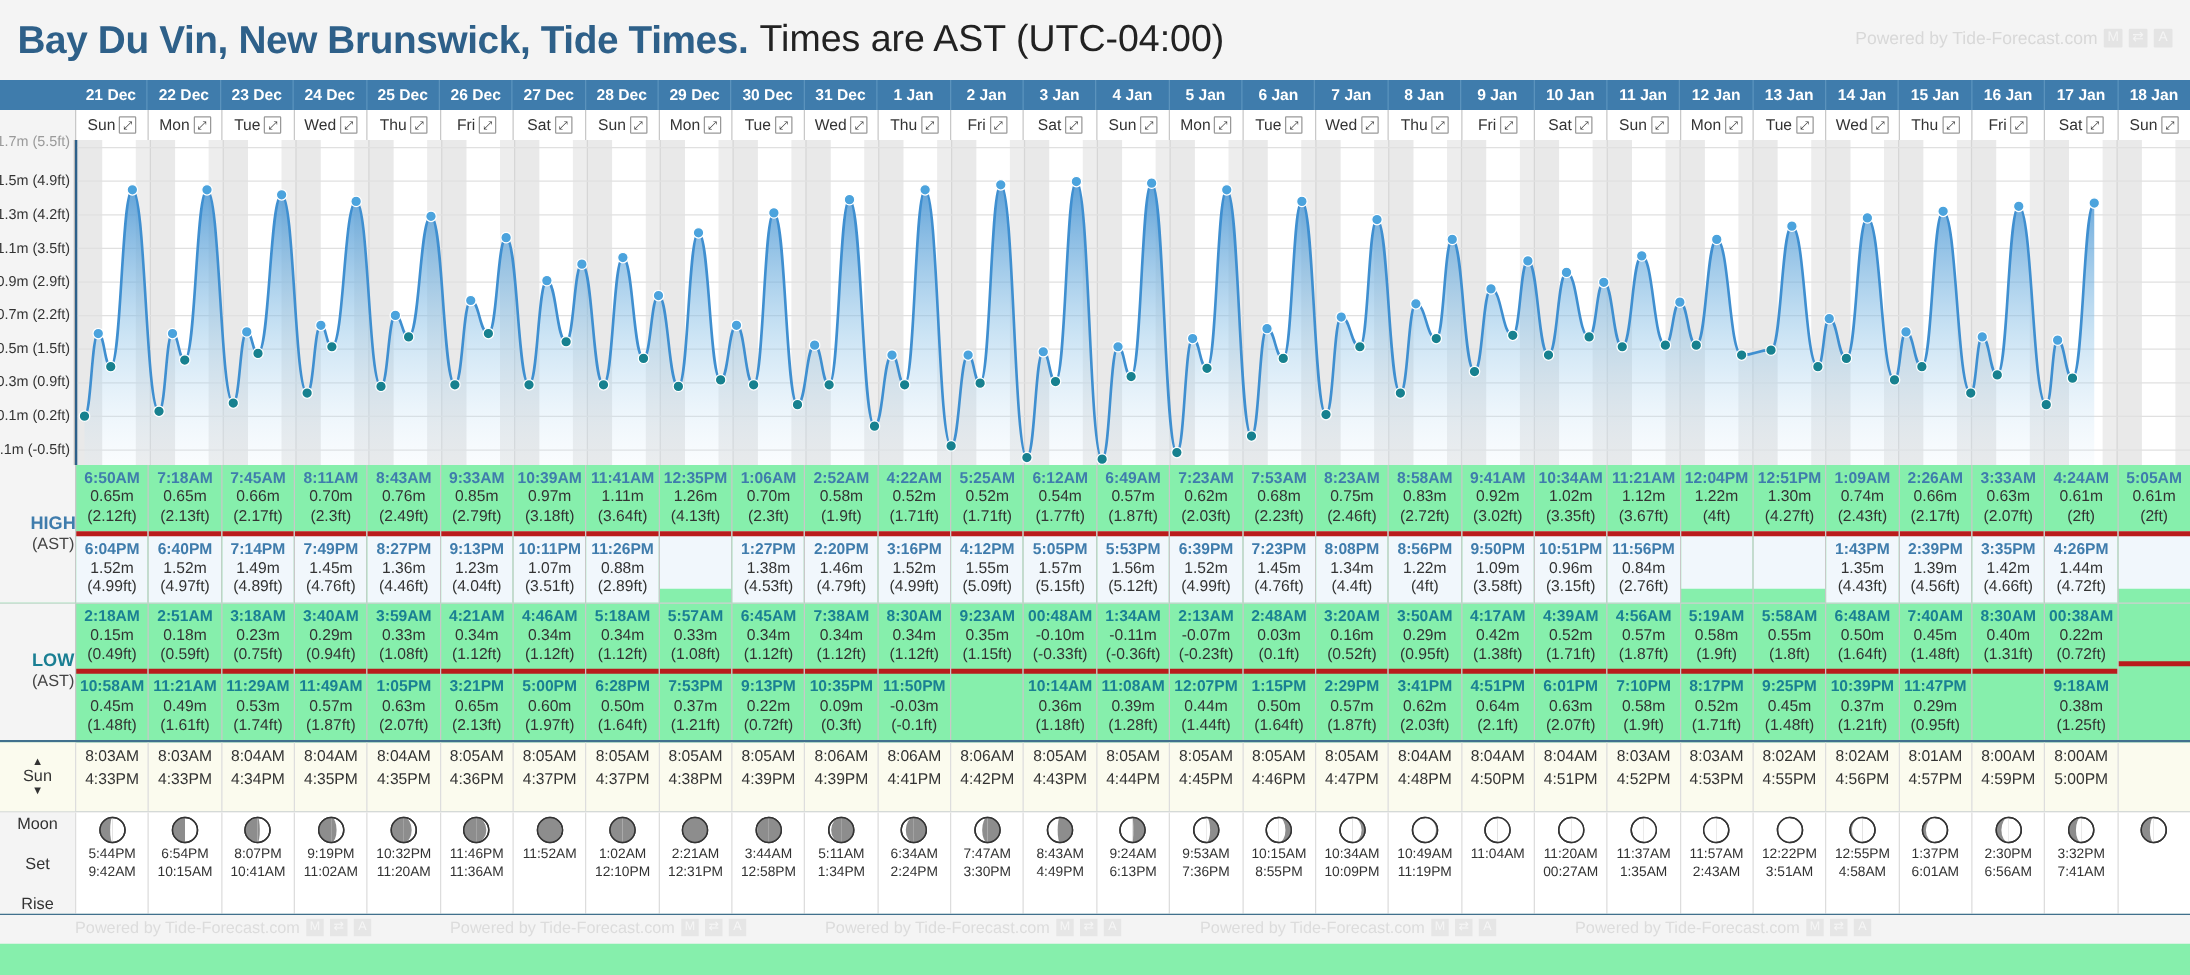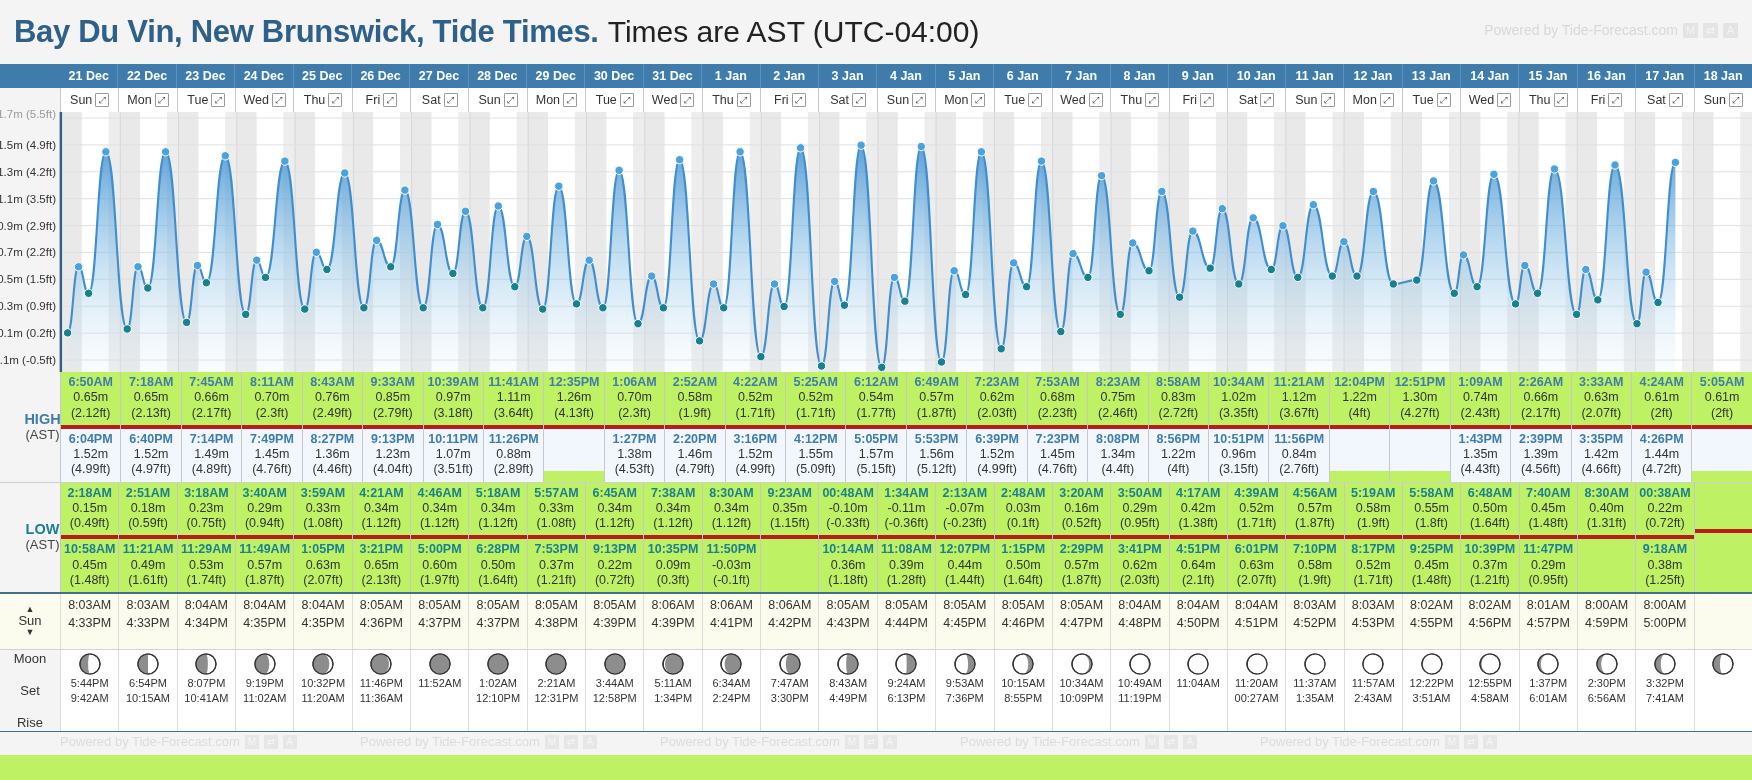--- a/index.html
+++ b/index.html
@@ -4,21 +4,21 @@
 <style>
   * { box-sizing: border-box; }
   html, body { margin:0; padding:0; }
   body {
     width:1752px; height:780px;
     font-family:"Liberation Sans", sans-serif;
     background:#f4f4f4;
     overflow:hidden;
     -webkit-font-smoothing:antialiased;
   }
-  #app { position:relative; width:1752px; height:780px; background:#bef264; }
+  #app { position:relative; width:1752px; height:780px; background:#86efac; }
 
   
   .titlebar {
     position:relative; height:64px; background:#f4f4f4;
     display:flex; align-items:center; padding-left:14px;
   }
   .title-main {
     font-size:31px; font-weight:bold; color:#2e6089; letter-spacing:-0.3px;
     white-space:nowrap;
   }
@@ -780,20 +780,32 @@
               <div class="t-ft">(2.72ft)</div>
             </div>
             <div class="tidebox alt sep">
               <div class="t-time">8:56PM</div>
               <div class="t-m">1.22m</div>
               <div class="t-ft">(4ft)</div>
             </div>
           </div>
           <div class="tidecol">
             <div class="tidebox">
+              <div class="t-time">9:41AM</div>
+              <div class="t-m">0.92m</div>
+              <div class="t-ft">(3.02ft)</div>
+            </div>
+            <div class="tidebox alt sep">
+              <div class="t-time">9:50PM</div>
+              <div class="t-m">1.09m</div>
+              <div class="t-ft">(3.58ft)</div>
+            </div>
+          </div>
+          <div class="tidecol">
+            <div class="tidebox">
               <div class="t-time">10:34AM</div>
               <div class="t-m">1.02m</div>
               <div class="t-ft">(3.35ft)</div>
             </div>
             <div class="tidebox alt sep">
               <div class="t-time">10:51PM</div>
               <div class="t-m">0.96m</div>
               <div class="t-ft">(3.15ft)</div>
             </div>
           </div>

